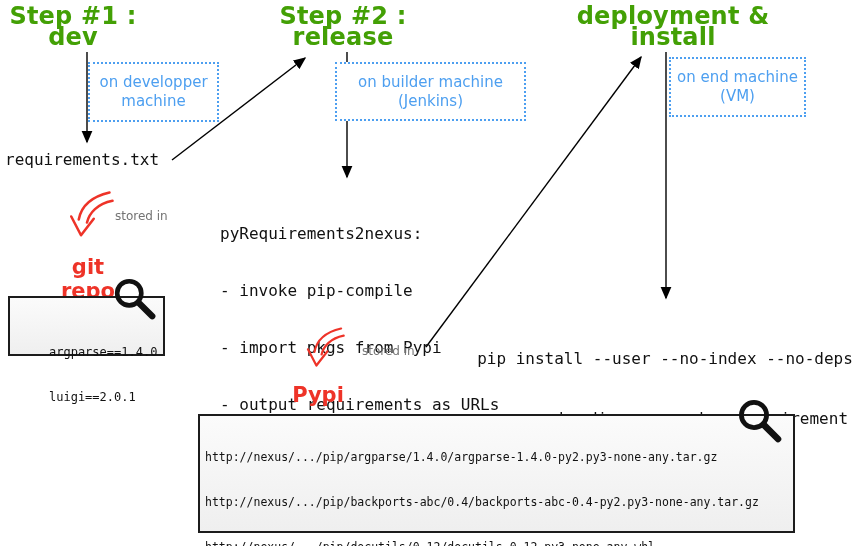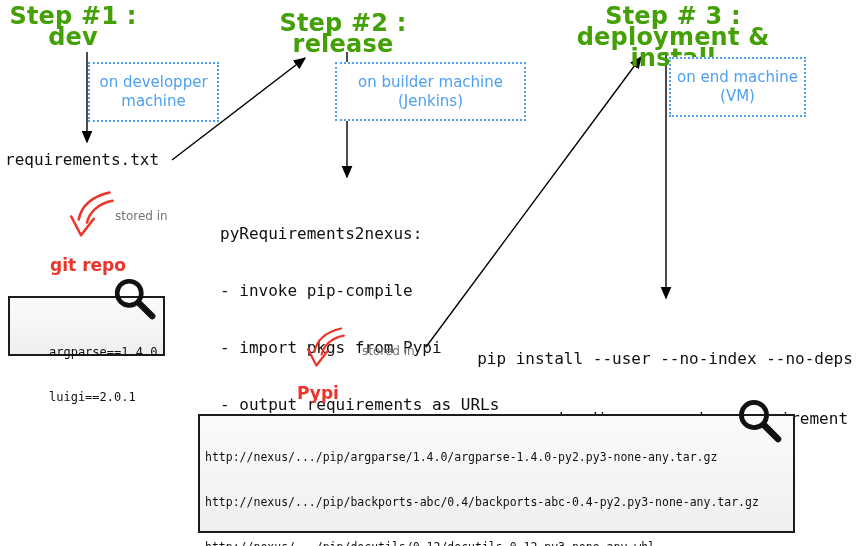--- a/index.html
+++ b/index.html
@@ -14,21 +14,21 @@
   }
   .machine-box{
     border:2px dotted #4d9ff0;color:#4d9ff0;font-size:15px;line-height:19px;
     display:flex;flex-direction:column;align-items:center;justify-content:center;
     text-align:left;box-sizing:border-box;background:#fff;
   }
   .mono{font-family:"DejaVu Sans Mono",monospace;color:#111;}
   .code16{font-size:16px;line-height:19px;white-space:pre;}
   .pip-block{font-size:16px;line-height:20px;text-align:center;white-space:pre;}
   .stored-in{font-size:12px;color:#737373;}
-  .red-label{color:#ee3328;font-weight:bold;font-size:17px;text-align:center;}
+  .red-label{color:#ee3328;font-weight:bold;font-size:21px;text-align:center;}
   .data-box{
     box-sizing:border-box;border:2px solid #1c1c1c;
     background:linear-gradient(180deg,#fbfbfb 0%,#efefef 100%);
   }
   .git-box-text{font-size:12px;line-height:15px;white-space:pre;}
   .url-box-text{font-size:11.5px;line-height:15px;white-space:pre;}
   svg{display:block;}
 </style>
 </head>
 <body>
@@ -45,26 +45,25 @@
     <line x1="172" y1="160" x2="305" y2="58" stroke="#000" stroke-width="1.4" marker-end="url(#ah)"></line>
     <line x1="347" y1="52" x2="347" y2="177" stroke="#000" stroke-width="1.4" marker-end="url(#ah)"></line>
     <line x1="426" y1="347" x2="641" y2="57" stroke="#000" stroke-width="1.4" marker-end="url(#ah)"></line>
     <line x1="666" y1="52" x2="666" y2="298" stroke="#000" stroke-width="1.4" marker-end="url(#ah)"></line>
   </svg>
 
   <div class="abs step-title" style="left:8;left:8px;top:6px;width:130px;">
     <div>Step #1 :</div>
     <div>dev</div>
   </div>
-  <div class="abs step-title" style="left:277px;top:6px;width:132px;margin-top:7px;">
+  <div class="abs step-title" style="left:277px;top:6px;width:132px;">
     <div>Step #2 :</div>
     <div>release</div>
   </div>
   <div class="abs step-title" style="left:540px;top:6px;width:266px;">
-    <div>Step # 3 :</div>
     <div>deployment &amp; install</div>
   </div>
 
   <div class="abs machine-box" style="left:88px;top:62px;width:131px;height:60px;">
     <div>on developper</div>
     <div>machine</div>
   </div>
   <div class="abs machine-box" style="left:335px;top:62px;width:191px;height:59px;">
     <div>on builder machine</div>
     <div>(Jenkins)</div>

